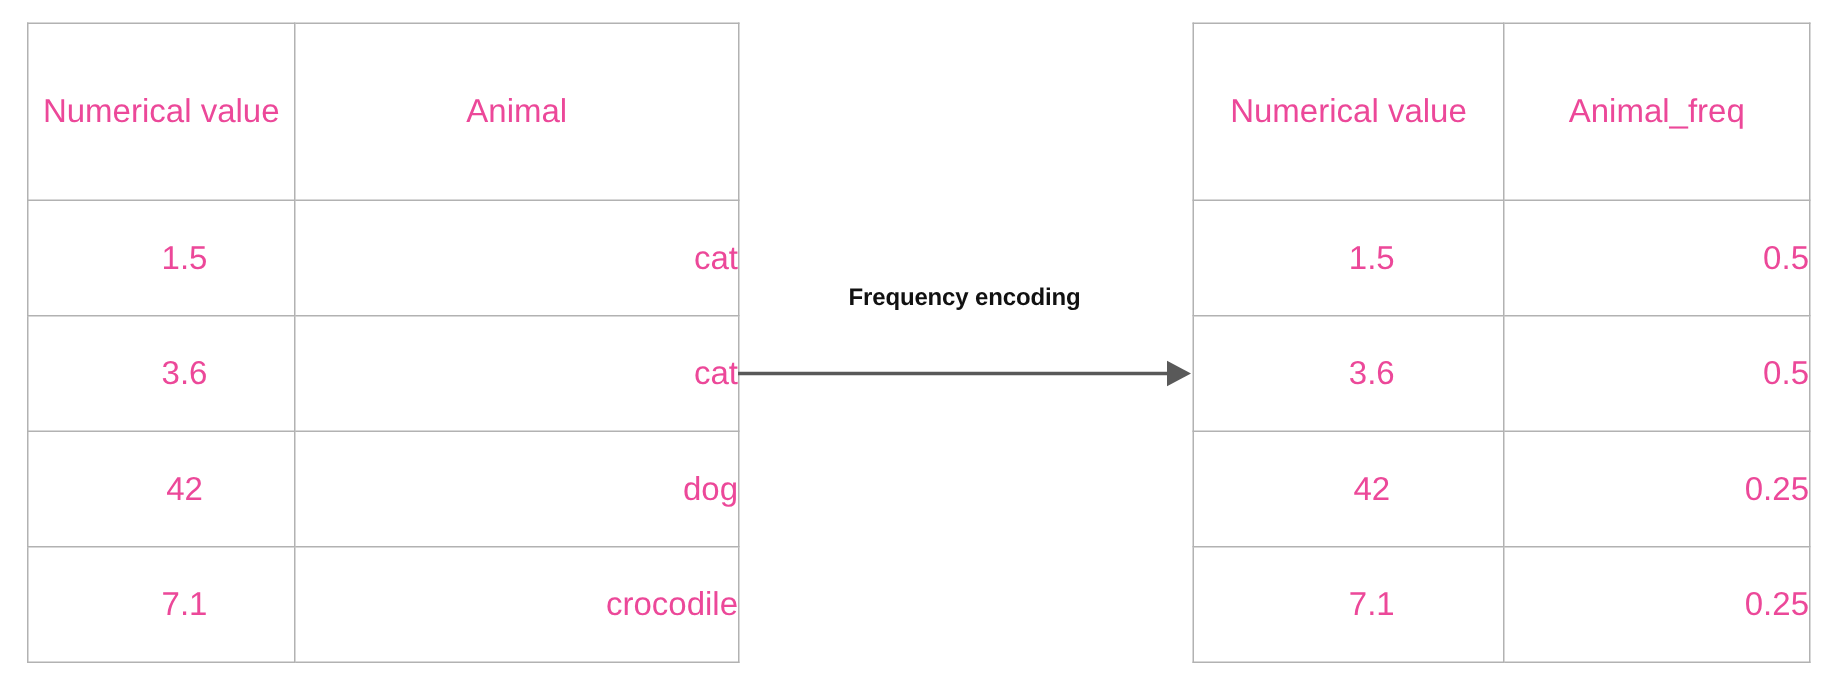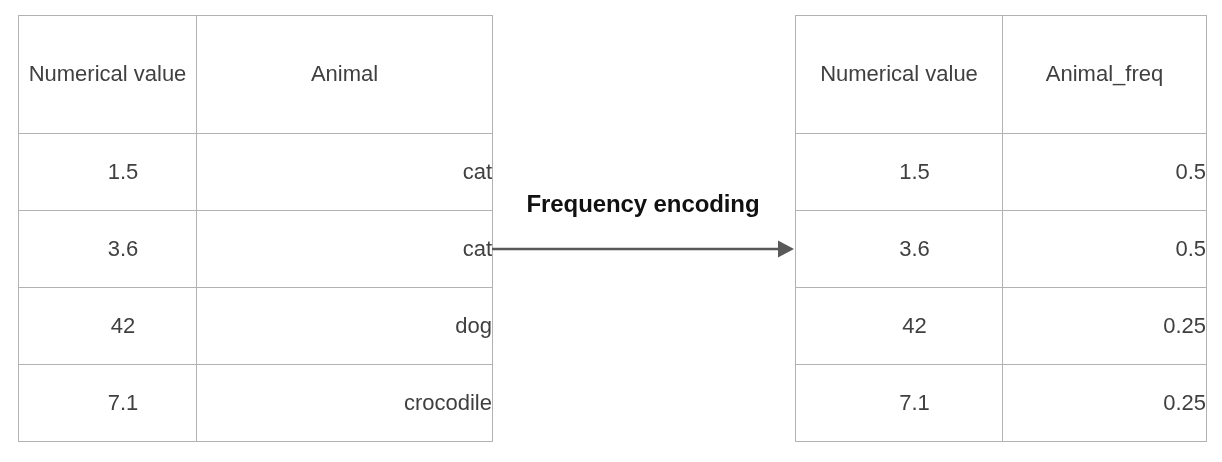--- a/index.html
+++ b/index.html
@@ -29,21 +29,21 @@
     table-layout: fixed;
     background: #ffffff;
   }
   .data-table td,
   .data-table th {
     border: 1px solid #b2b2b2;
     padding: 0;
     font-weight: normal;
     font-size: 22px;
     line-height: 1.20;
-    color: #404040;
+    color: #ec4899;
     vertical-align: middle;
   }
 
   
   #table-source {
     left: 18px;
     top: 15px;
     width: 474px;
   }
   #table-source .col-num  { width: 178px; }
@@ -71,21 +71,21 @@
     top: 190px;
     width: 303px;
     height: 70px;
   }
   .transform-label {
     position: absolute;
     left: 3px;
     top: 0px;
     width: 296px;
     text-align: center;
-    font-size: 24px;
+    font-size: 16px;
     font-weight: bold;
     color: #111111;
     letter-spacing: -0.1px;
     white-space: nowrap;
   }
   .transform-arrow {
     position: absolute;
     left: 0;
     top: 40px;
     width: 303px;

